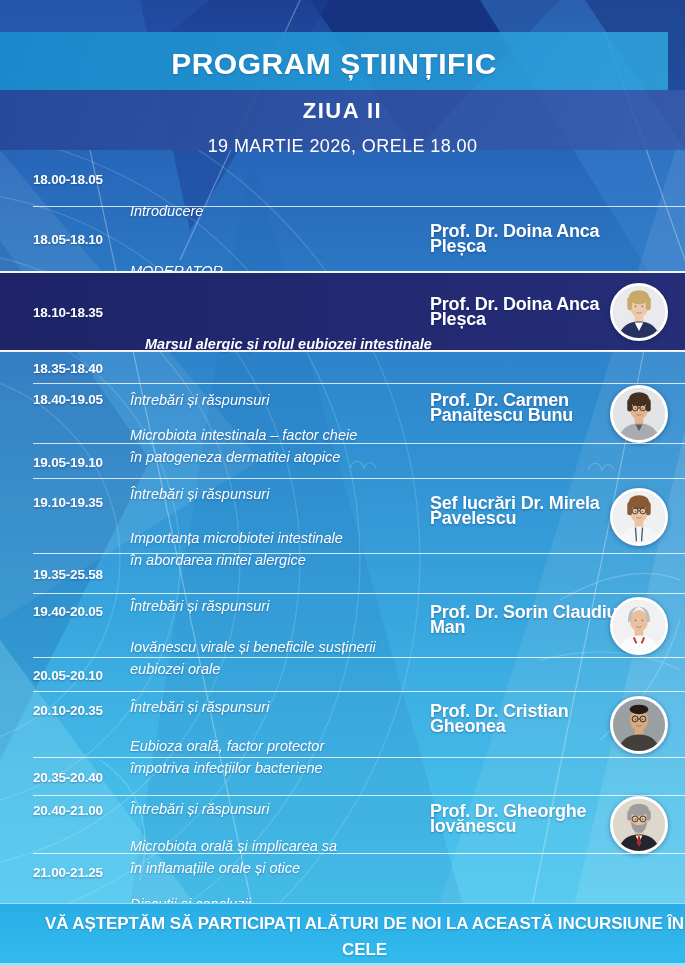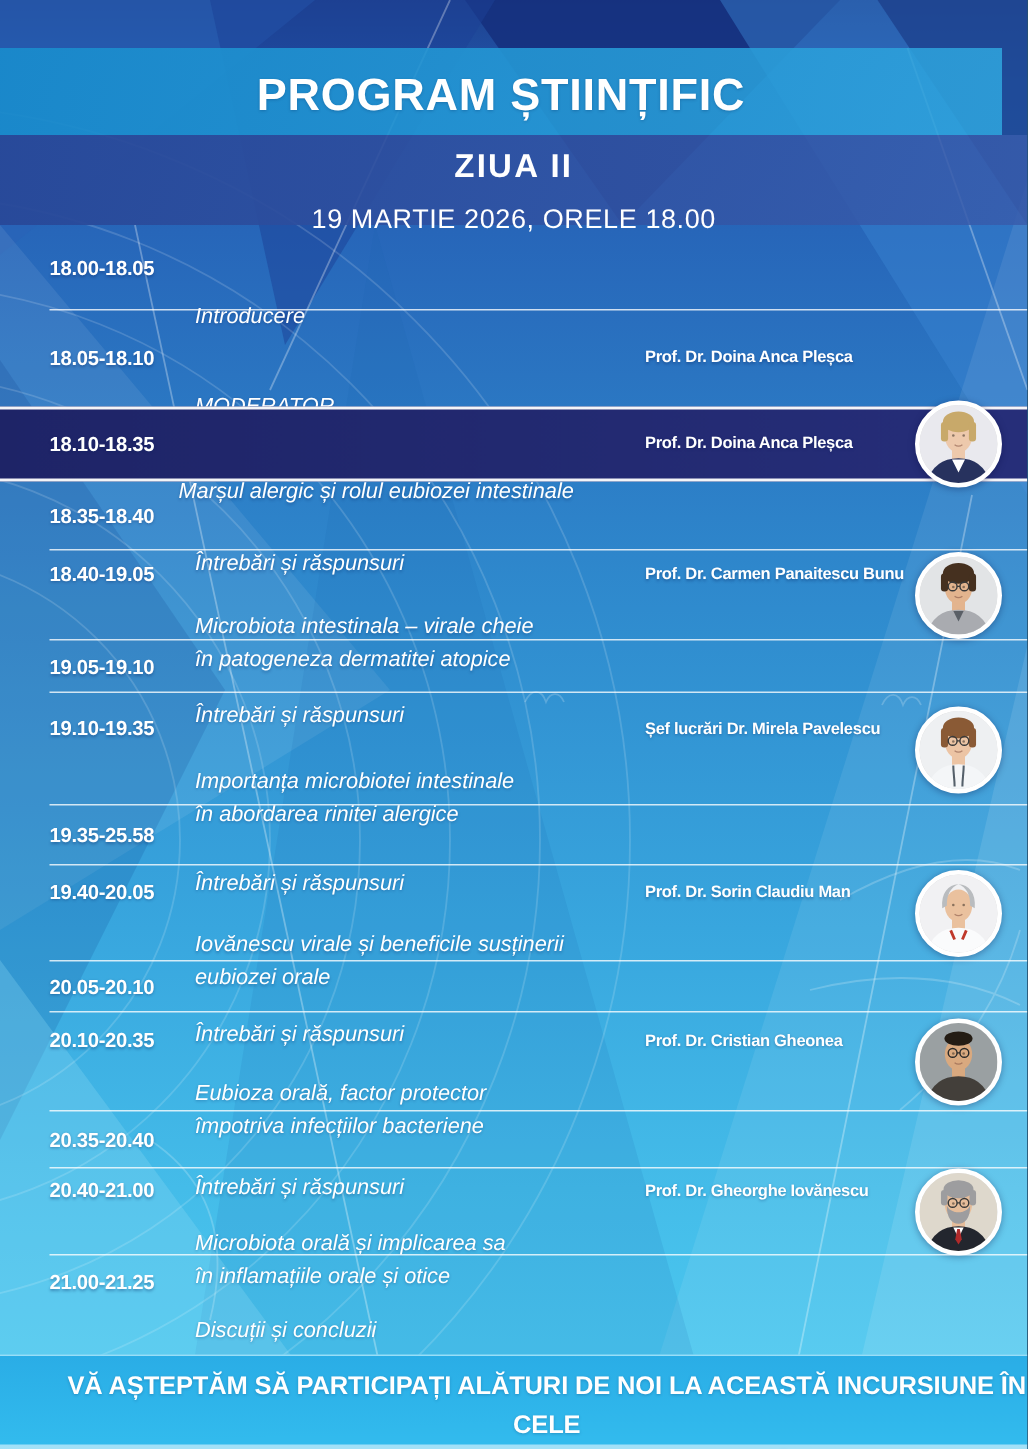--- a/index.html
+++ b/index.html
@@ -36,35 +36,35 @@
     text-shadow:0 1px 2px rgba(0,30,90,.35);
   }
   .r .title{
     position:absolute;left:130px;top:50%;transform:translateY(-50%);
     font-size:14.5px;font-style:italic;line-height:22px;white-space:pre-line;
     text-shadow:0 1px 2px rgba(0,30,90,.3);
     margin-top:32px;
   }
   .r .speaker{
     position:absolute;left:430px;width:188px;top:50%;transform:translateY(-50%);
-    font-size:11px;font-weight:700;letter-spacing:-.2px;line-height:15px;
+    font-size:18px;font-weight:700;letter-spacing:-.2px;line-height:15px;
     text-shadow:0 1px 2px rgba(0,30,90,.35);
   }
   .r.two .time{top:calc(50% - 22px);transform:none;}
   .r.two .speaker{top:calc(50% - 21px);transform:none;}
   .r .sep{
     position:absolute;left:33px;right:0;bottom:0;height:1px;
     background:rgba(255,255,255,.78);
   }
   .r.hl{
     background:linear-gradient(90deg,#1e2467,#262e79);
     border-top:2px solid rgba(255,255,255,.95);
     border-bottom:2px solid rgba(255,255,255,.95);
   }
-  .r.hl .title{left:119px;}
+  .r.hl .title{left:145px;font-weight:bold;}
   
   .avatar{
     position:absolute;right:17px;top:50%;transform:translateY(-50%);
     width:52px;height:52px;border-radius:50%;border:3px solid #fff;
     overflow:hidden;box-shadow:0 1px 5px rgba(0,10,60,.35);background:#ddd;
   }
   .avatar svg{display:block;width:52px;height:52px;}
   
   .footer{
     position:absolute;left:0;right:0;top:903px;height:63px;z-index:2;
@@ -169,44 +169,44 @@
       <div class="title">Introducere</div>
       <div class="sep"></div>
     </div>
 
     <div class="r" style="height:64px">
       <div class="time">18.05-18.10</div>
       <div class="title">MODERATOR</div>
       <div class="speaker">Prof. Dr. Doina Anca Pleșca</div>
     </div>
 
-    <div class="r hl" style="height:50px">
+    <div class="r hl" style="height:81px">
       <div class="time">18.10-18.35</div>
       <div class="title">Marșul alergic și rolul eubiozei intestinale</div>
       <div class="speaker">Prof. Dr. Doina Anca Pleșca</div>
       <div class="avatar" style="--abg:#e9e9ee;--skin:#edc9ac;--top:#27325e;--hair:#c8a96a;">
         <svg viewBox="0 0 60 60">
           <use href="#bust"></use>
           <ellipse cx="30" cy="13" rx="12" ry="8" style="fill:var(--hair)"></ellipse>
           <rect x="16.5" y="13" width="5.5" height="15" rx="2.5" style="fill:var(--hair)"></rect>
           <rect x="38" y="13" width="5.5" height="15" rx="2.5" style="fill:var(--hair)"></rect>
           <path d="M25,42 L30,52 L35,42 Z" fill="#ffffff"></path>
         </svg>
       </div>
     </div>
 
-    <div class="r" style="height:46px">
+    <div class="r" style="height:32px">
       <div class="time">18.35-18.40</div>
       <div class="title">Întrebări și răspunsuri</div>
       <div class="sep"></div>
     </div>
 
     <div class="r two" style="height:60px">
       <div class="time">18.40-19.05</div>
-      <div class="title">Microbiota intestinala – virale cheie
+      <div class="title">Microbiota intestinala – factor cheie
 în patogeneza dermatitei atopice</div>
       <div class="speaker">Prof. Dr. Carmen Panaitescu Bunu</div>
       <div class="avatar" style="--abg:#e2e4e6;--skin:#e3b48e;--top:#a9abb0;--hair:#45301f;">
         <svg viewBox="0 0 60 60">
           <use href="#bust"></use>
           <ellipse cx="30" cy="13" rx="12" ry="8" style="fill:var(--hair)"></ellipse>
           <rect x="16.5" y="13" width="5.5" height="14" rx="2.5" style="fill:var(--hair)"></rect>
           <rect x="38" y="13" width="5.5" height="14" rx="2.5" style="fill:var(--hair)"></rect>
           <path d="M26,42 L30,50 L34,42 Z" fill="#5a5f66"></path>
           <g stroke="#3a3a3a" fill="none" stroke-width="1.1">

